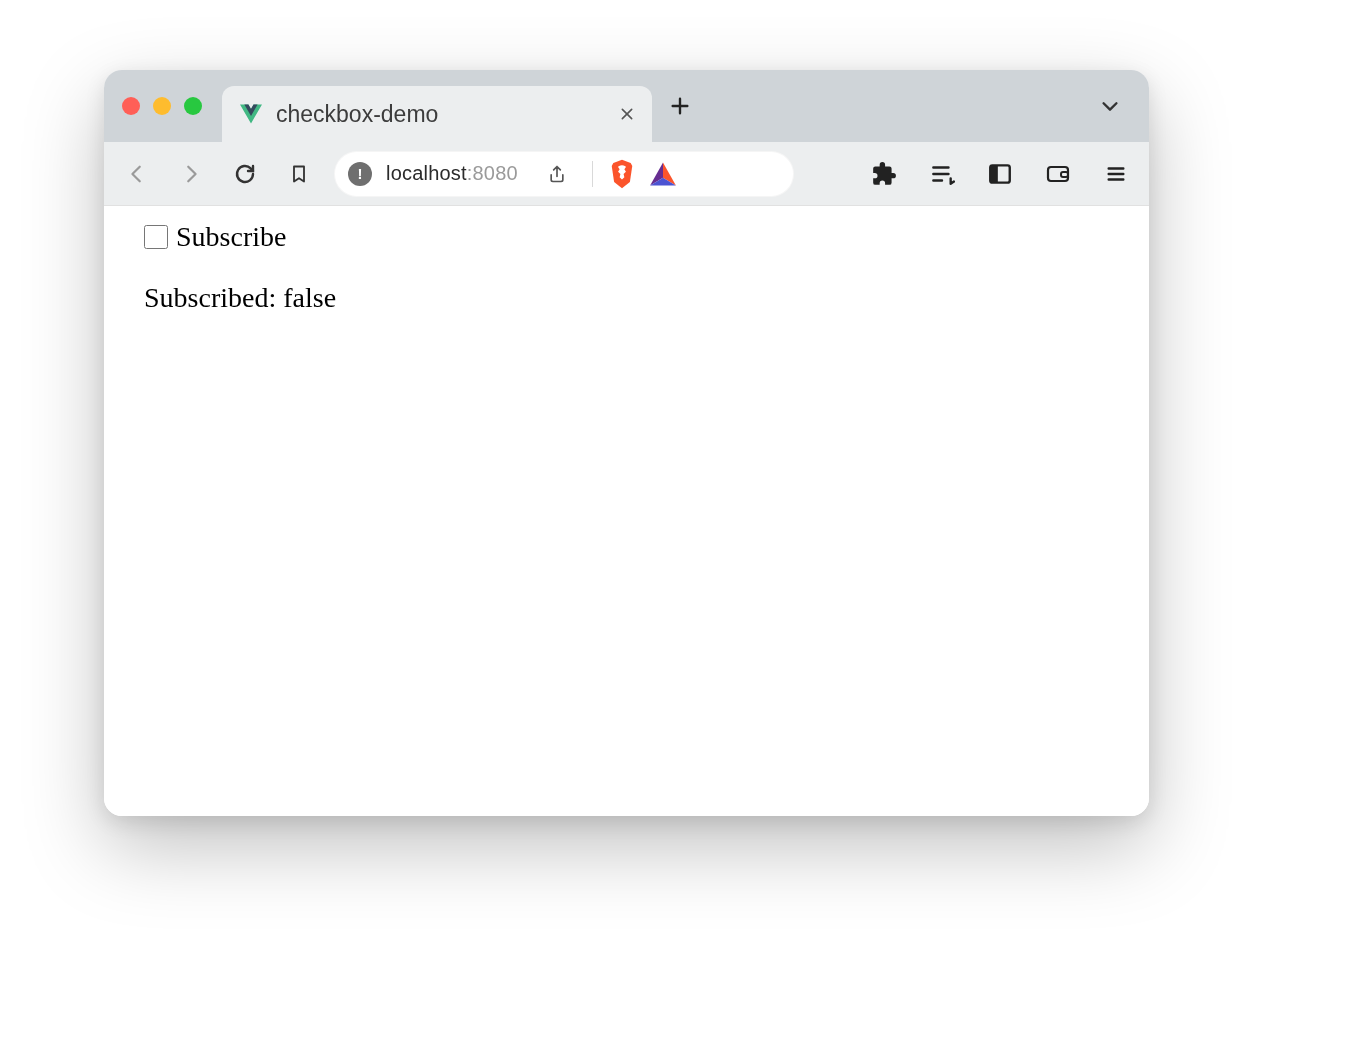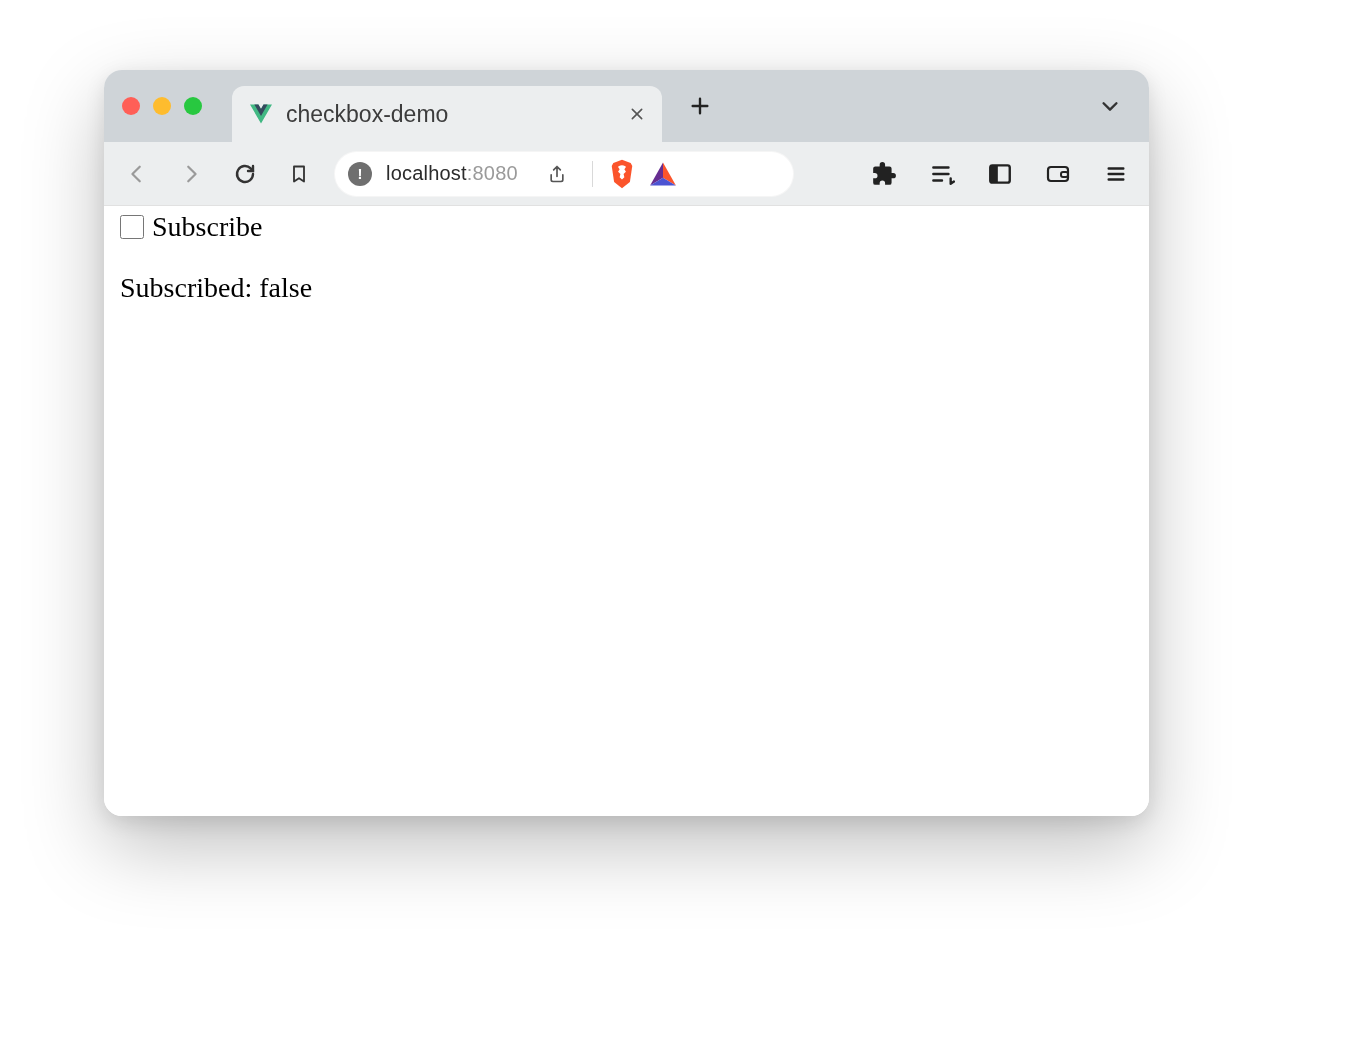--- a/index.html
+++ b/index.html
@@ -34,21 +34,20 @@
     flex-direction: column;
   }
 
   
   .tabstrip {
     height: 72px;
     background: #CFD4D8;
     display: flex;
     align-items: center;
     padding: 0 14px 0 18px;
-    gap: 10px;
   }
   .traffic-lights { display: flex; gap: 13px; align-items: center; margin-right: 20px; }
   .tl { width: 18px; height: 18px; border-radius: 50%; }
   .tl.red    { background: #FF5F57; }
   .tl.yellow { background: #FEBC2E; }
   .tl.green  { background: #28C840; }
 
   .tab {
     height: 56px;
     background: #ECEEEF;
@@ -112,23 +111,24 @@
   .brave-lion svg { display:block; }
   .brave-tri  svg { display:block; }
   .toolbar .right { margin-left: auto; display:flex; align-items:center; gap: 20px; }
 
   
   .viewport {
     flex: 1;
     background: #fff;
   }
   .page {
-    padding: 4px 16px;
+    padding: 14px 16px;
     font-family: "Times New Roman", Times, serif;
     color: #000;
+    margin-left: 24px;
   }
   .row-checkbox {
     display: flex;
     align-items: center;
     gap: 6px;
     font-size: 28px;
     line-height: 1.2;
   }
   .row-checkbox input[type="checkbox"] {
     width: 24px; height: 24px;

